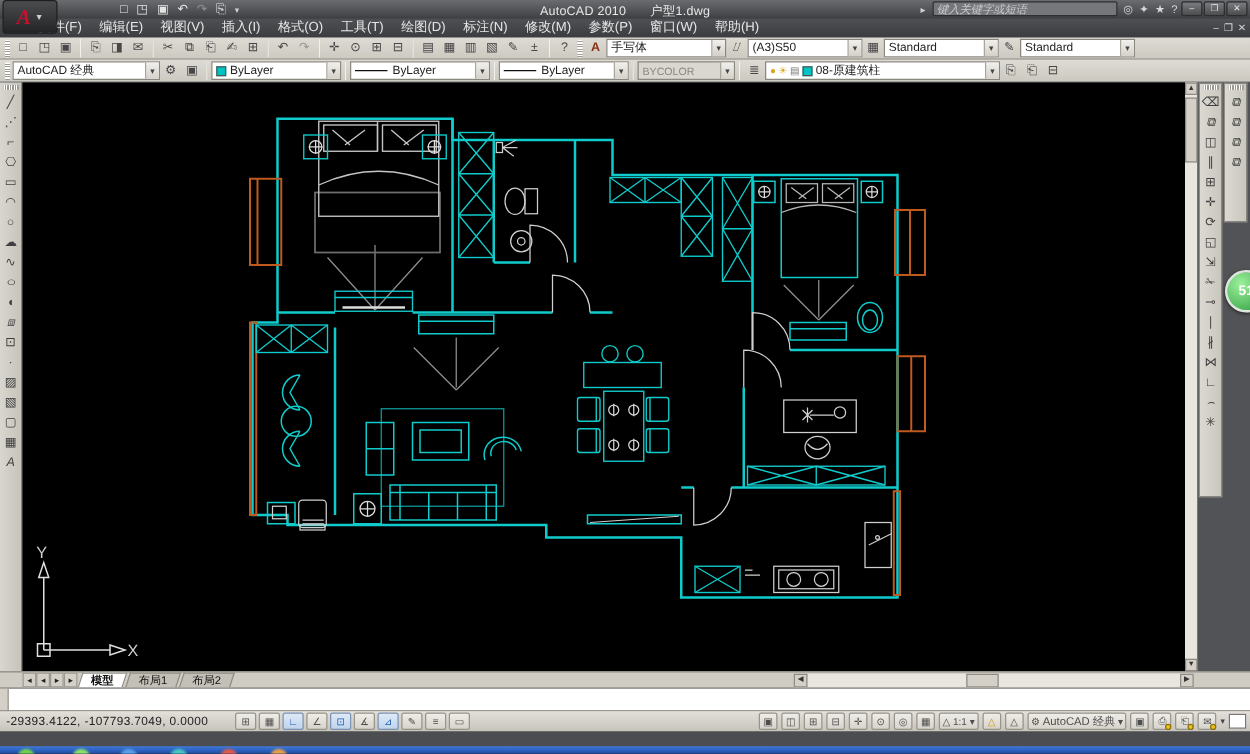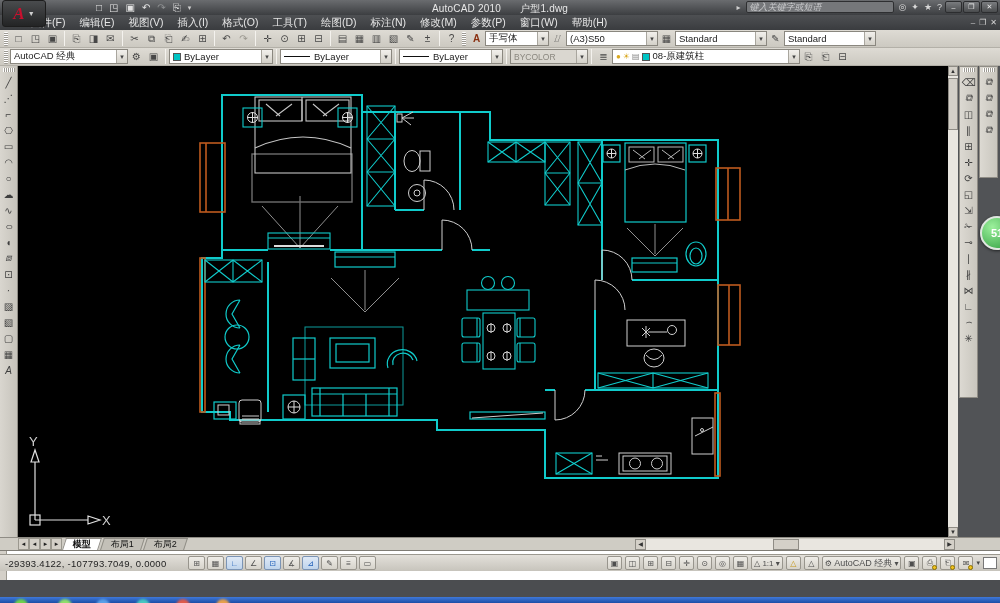--- a/index.html
+++ b/index.html
@@ -107,21 +107,21 @@
   
   .cmd { position:absolute; left:0; top:550px; width:1000px; height:30px; background:#fff;
     border-top:1px solid #7f7c75; display:flex; }
   .cmdgrip { width:7px; background:#d4d0c8; border-right:1px solid #9b988f; }
   .cmdtext { flex:1; font-family:"DejaVu Sans Mono","Liberation Mono",monospace;
     font-size:10.5px; color:#000; }
   .cmdhist { height:15px; line-height:15px; padding-left:4px; border-bottom:1px solid #d8d8d8; }
   .cmdin { height:15px; line-height:15px; padding-left:4px; }
 
   
-  .statusbar { position:absolute; left:0; top:554px; width:1000px; height:17px;
+  .statusbar { position:absolute; left:0; top:568px; width:1000px; height:17px;
     background:linear-gradient(#e3e0da,#c7c4bc); border-top:1px solid #9b988f;
     display:flex; align-items:center; font-size:9px; color:#222; }
   .coords { margin-left:5px; width:175px; font-size:9.5px; letter-spacing:.3px; }
   .toggles { display:flex; gap:2px; margin-left:8px; }
   .tgl { width:17px; height:14px; background:linear-gradient(#efede8,#d6d3cb);
     border:1px solid #98958d; border-radius:2px; font-size:8px; color:#4e4e4e;
     display:flex; align-items:center; justify-content:center; }
   .tgl.on { background:linear-gradient(#dfe9f6,#bfd4ec); color:#1f5fb8; border-color:#7b94b5; }
   .rstatus { margin-left:auto; display:flex; align-items:center; gap:3px; padding-right:3px; }
   .sbtn { min-width:15px; height:14px; background:linear-gradient(#efede8,#d6d3cb);
@@ -222,21 +222,21 @@
     <i class="tbtn">▤</i>
     <i class="tbtn">▦</i>
     <i class="tbtn">▥</i>
     <i class="tbtn">▧</i>
     <i class="tbtn">✎</i>
     <i class="tbtn">±</i>
     <span class="sep"></span>
     <i class="tbtn">?</i>
     <span class="grip"></span>
     <i class="tbtn" style="color:#8a2f10;font-weight:bold;">A</i>
-    <span class="combo" style="width:64px">
+    <span class="combo" style="width:96px">
       <span>手写体</span>
         <b class="dd">▾</b>
     </span>
     <i class="tbtn">⌰</i>
     <span class="combo" style="width:92px">
       <span>(A3)S50</span>
         <b class="dd">▾</b>
     </span>
     <i class="tbtn">▦</i>
     <span class="combo" style="width:92px">

